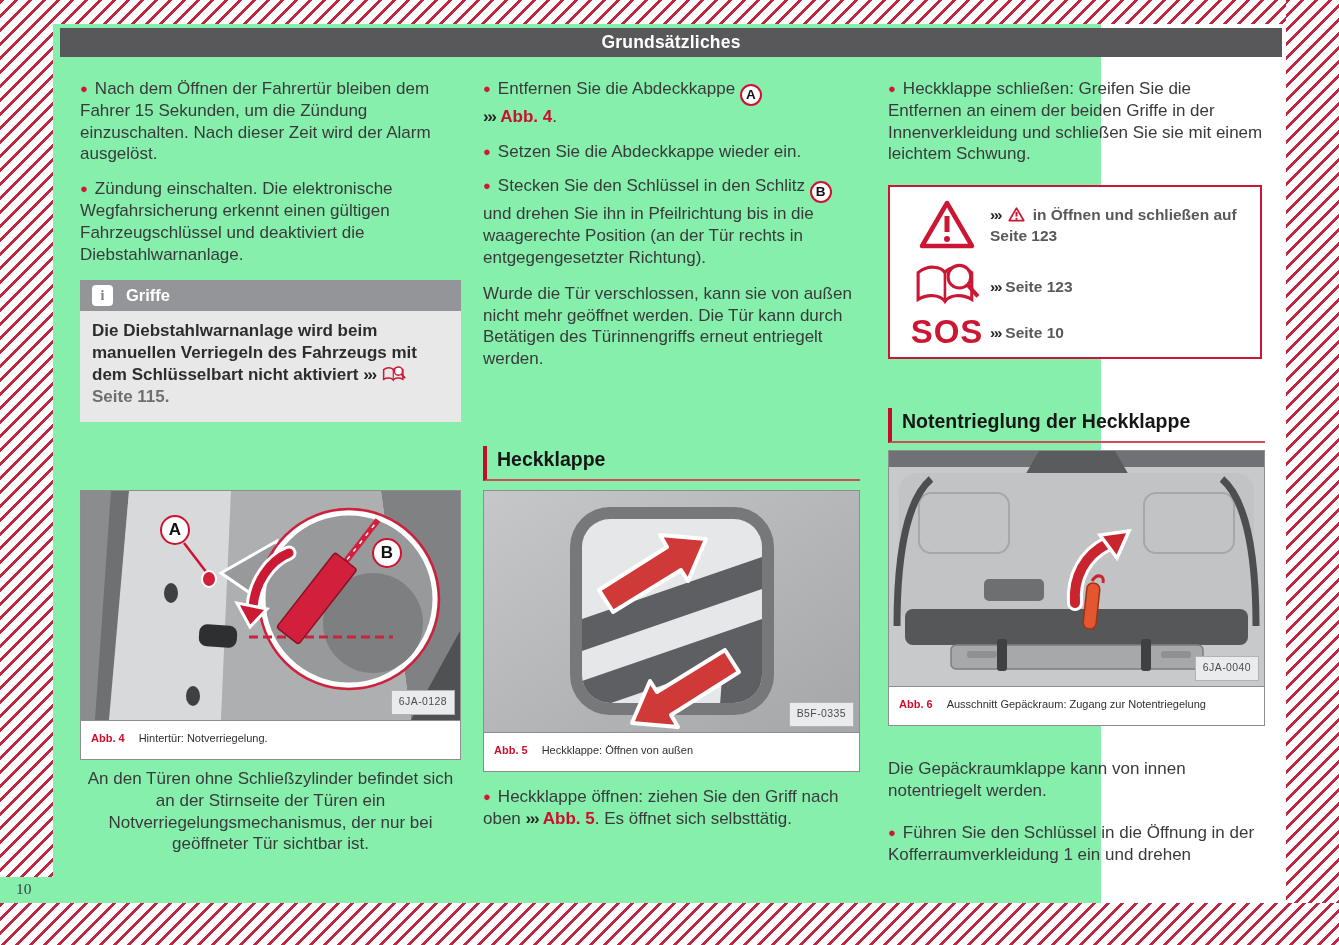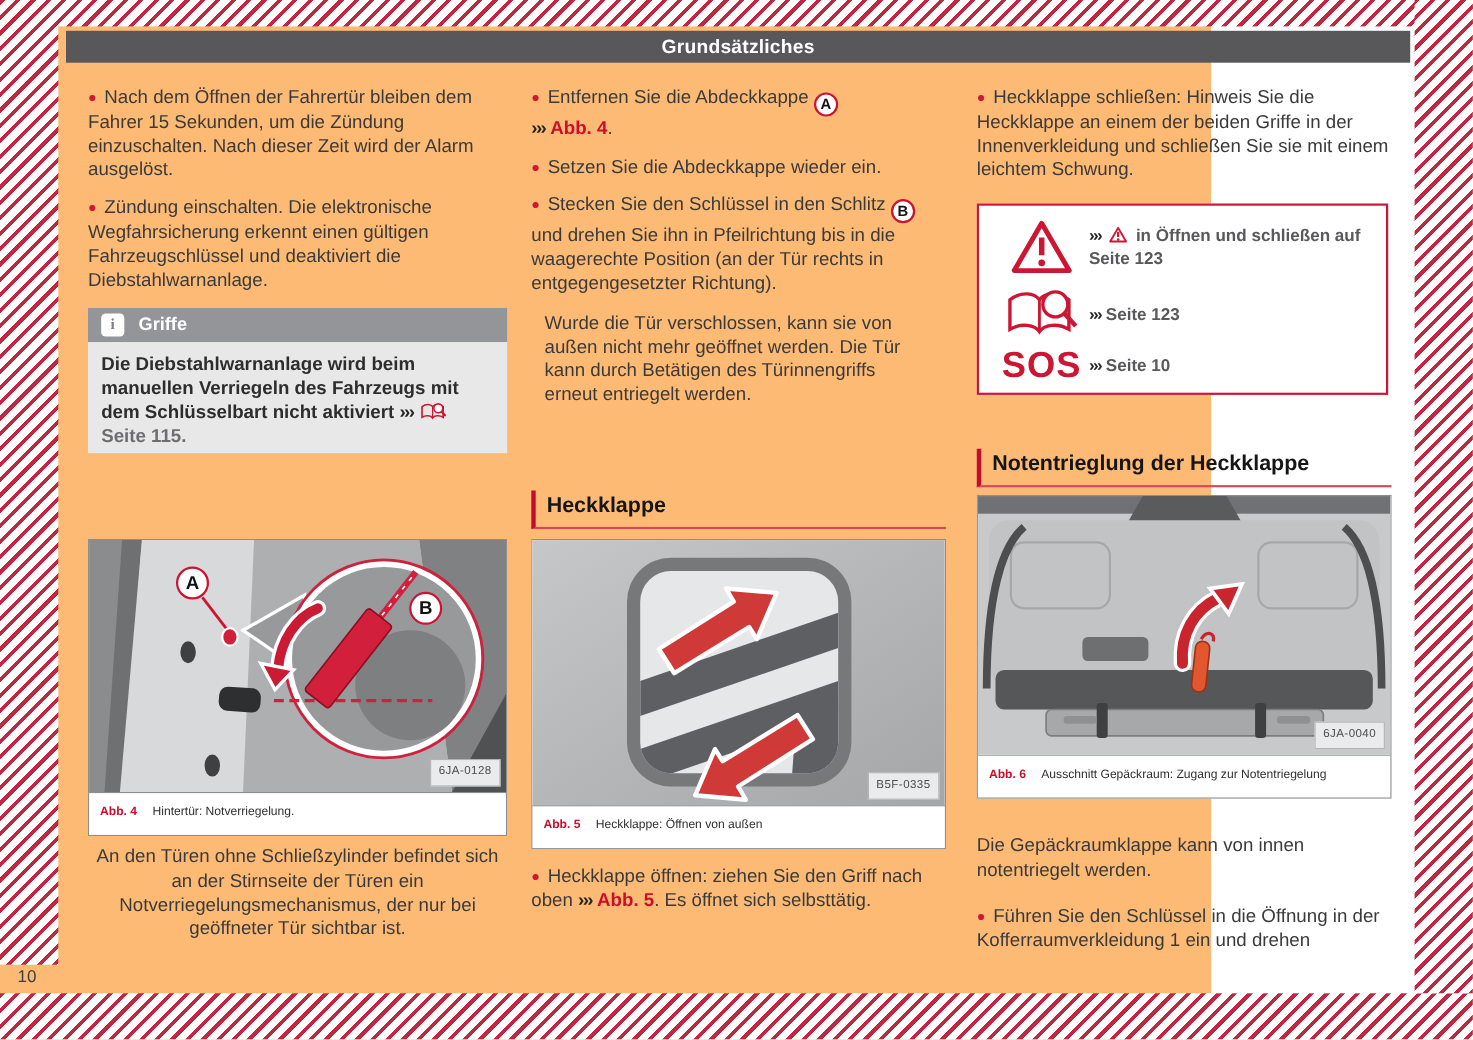--- a/index.html
+++ b/index.html
@@ -1,56 +1,56 @@
 <!DOCTYPE html>
 <html><head>
 <meta charset="utf-8">
 <style>
   * { margin:0; padding:0; box-sizing:border-box; }
   html,body { width:1339px; height:945px; background:#fff; overflow:hidden; }
-  #page { position:relative; width:1101px; height:945px; background:#fdba74;
+  #page { position:relative; width:1101px; height:945px; background:#86efac;
           font-family:"Liberation Sans", sans-serif; color:#3a3a3b; }
 
   
   .stripes { position:absolute; background:repeating-linear-gradient(135deg,#c22742 0 3.4px,#ffffff 3.4px 9.9px); }
   .stripe-top    { left:0; top:0; width:1339px; height:24px; }
   .stripe-bottom { left:0; top:903px; width:1339px; height:42px; }
   .stripe-left   { left:0; top:0; width:53px; height:877px; }
   .stripe-right  { left:1286px; top:0; width:53px; height:903px; }
 
   .header-bar { position:absolute; left:60px; top:28px; width:1222px; height:29px;
                 background:#58585b; color:#fff; display:flex; align-items:center; justify-content:center;
                 font-size:17.5px; font-weight:bold; letter-spacing:.2px; }
 
-  .page-num { position:absolute; left:16px; top:880px; font-size:15.5px; color:#3e3e3f; }
+  .page-num { position:absolute; left:16px; top:880px; font-size:15.5px; color:#3e3e3f;font-family:Liberation Serif, serif; }
 
   .col { position:absolute; top:70px; font-size:17px; line-height:21.8px; height:812px; }
   #col1 { left:80px;  width:381px; }
   #col2 { left:483px; width:377px; }
   #col3 { left:888px; width:377px; }
 
-  p.para { margin:14px 12px 12px; }
+  p.para { margin:14px 0 12px; }
   p.bullet { margin:8px 0 13px; }
   .dot { color:#d11734; font-size:13px; margin-right:7px; vertical-align:1px; }
   b.sub { display:block; margin:6px 0 2px; color:#1c1c1d; font-size:17px; }
 
   .arrows { font-weight:bold; color:#232323; letter-spacing:-1.5px; }
   .figref { color:#cc0e2b; font-weight:bold; cursor:pointer; }
   .callout { display:inline-flex; width:22px; height:22px; border:2px solid #cc1330; border-radius:50%;
              align-items:center; justify-content:center; font-weight:bold; font-size:13.5px;
              color:#121212; background:#fff; vertical-align:-5px; }
 
   
   .note-box { margin-top:15px; }
   .note-head { background:#939598; height:31px; display:flex; align-items:center; padding:0 12px;
                color:#fff; font-weight:bold; font-size:16.5px; }
   .info-chip { width:21px; height:21px; background:#fff; border-radius:4px; color:#808083;
                display:flex; align-items:center; justify-content:center; font-weight:bold; font-size:14px;
                margin-right:13px; font-family:"Liberation Serif", serif; }
-  .note-body { background:#e8e8e9; padding:9px 12px 4px; font-weight:bold; color:#2d2d2e; line-height:22px; }
+  .note-body { background:#e8e8e9; padding:9px 12px 14px; font-weight:bold; color:#2d2d2e; line-height:22px; }
   .note-link { color:#6e6e70; font-weight:bold; cursor:pointer; }
   .inline-book { vertical-align:-3px; margin:0 2px; }
 
   
   .section-heading { position:absolute; left:0; width:100%; border-left:4px solid #c30c2e;
                      border-bottom:2px solid #d14b5e; padding:2px 0 9px 10px;
                      font-size:19.5px; font-weight:bold; color:#161616; line-height:22px; }
 
   
   .figure { position:absolute; left:0; width:100%; border:1px solid #8d8e90; background:#fff; }
@@ -211,21 +211,21 @@
         <span class="fig-label">Abb. 5</span><span>Heckklappe: Öffnen von außen</span>
       </div>
     </div>
 
     <p class="after-fig bullet"><span class="dot">●</span><span>Heckklappe öffnen: ziehen Sie den Griff nach oben</span>
       <span class="arrows">›››</span>
       <span class="figref">Abb. 5</span><span>. Es öffnet sich selbsttätig.</span></p>
   </div>
 
   <div class="col" id="col3">
-    <p class="bullet"><span class="dot">●</span><span>Heckklappe schließen: Hinweis Sie die Heckklappe an einem der beiden Griffe in der Innenverkleidung und schließen Sie sie mit einem leichtem Schwung.</span></p>
+    <p class="bullet"><span class="dot">●</span><span>Heckklappe schließen: Greifen Sie die Entfernen an einem der beiden Griffe in der Innenverkleidung und schließen Sie sie mit einem leichtem Schwung.</span></p>
 
     <div class="refbox">
       <div class="ref-row">
         <span class="ref-icon-cell">
           <svg width="58" height="52" viewBox="0 0 58 52">
             <path d="M29,4 L54,47 L4,47 Z" fill="none" stroke="#cc1734" stroke-width="4.5" stroke-linejoin="round"></path>
             <line x1="29" y1="17" x2="29" y2="33" stroke="#cc1734" stroke-width="5"></line>
             <circle cx="29" cy="40" r="3" fill="#cc1734"></circle>
           </svg>
         </span>

